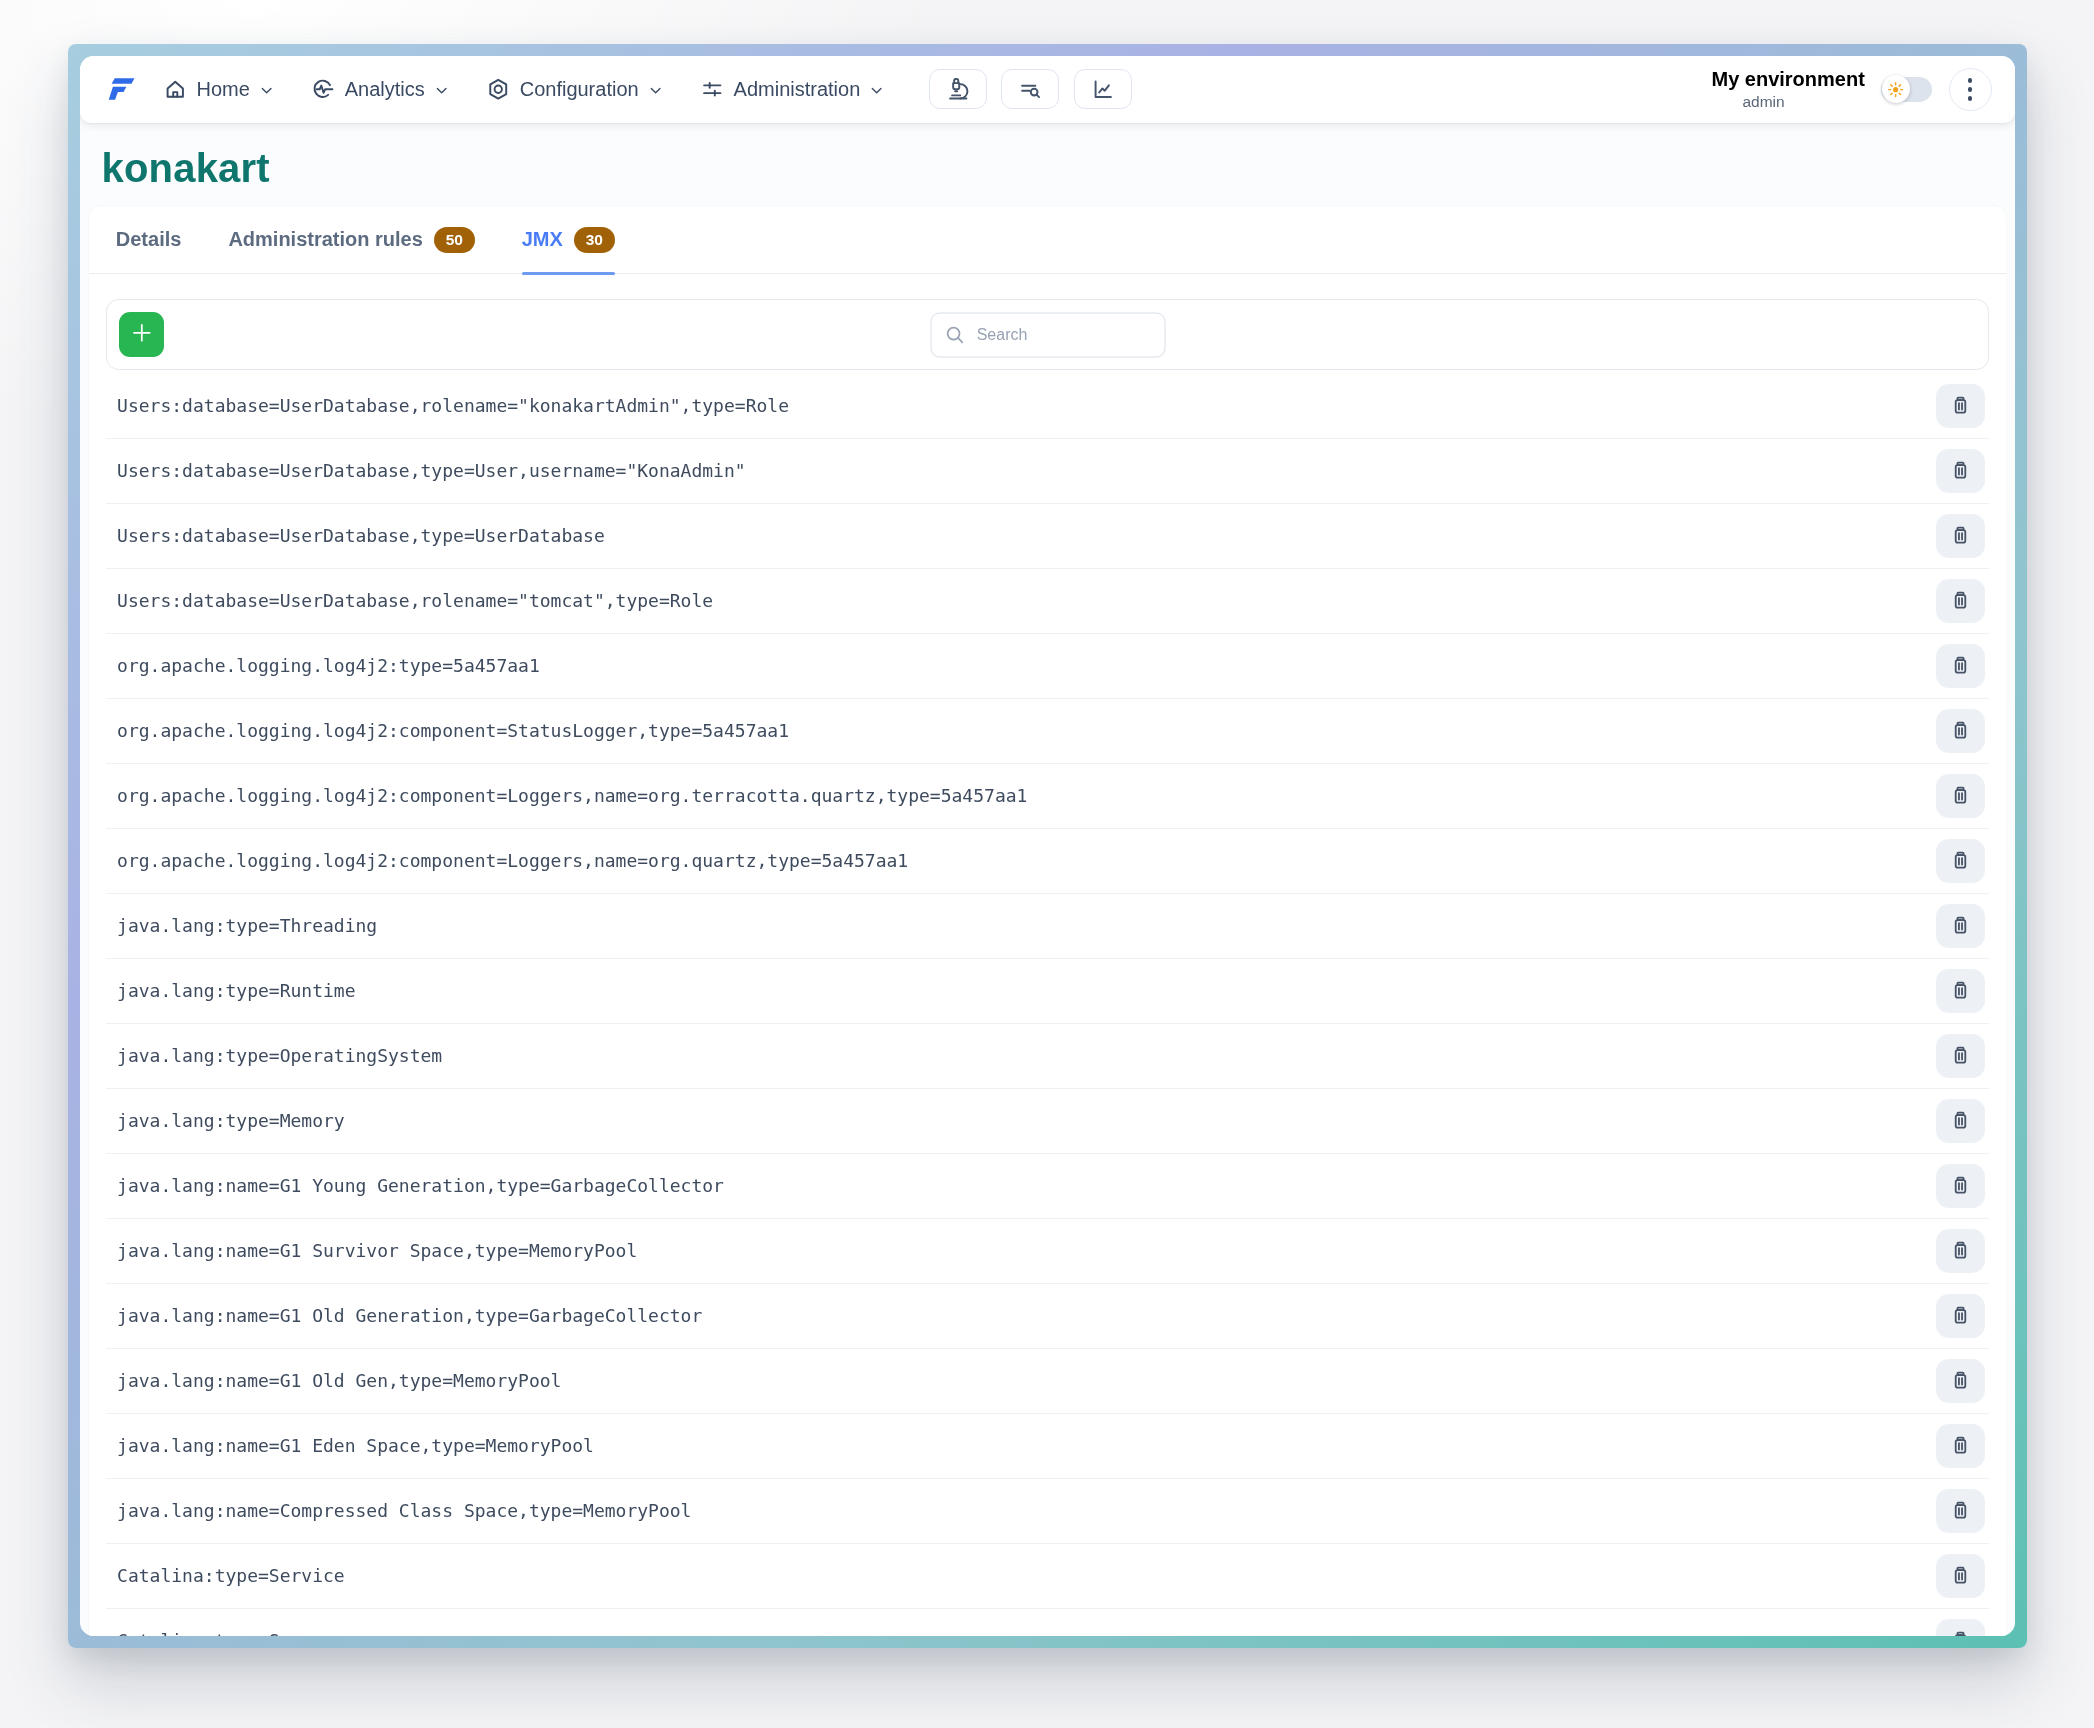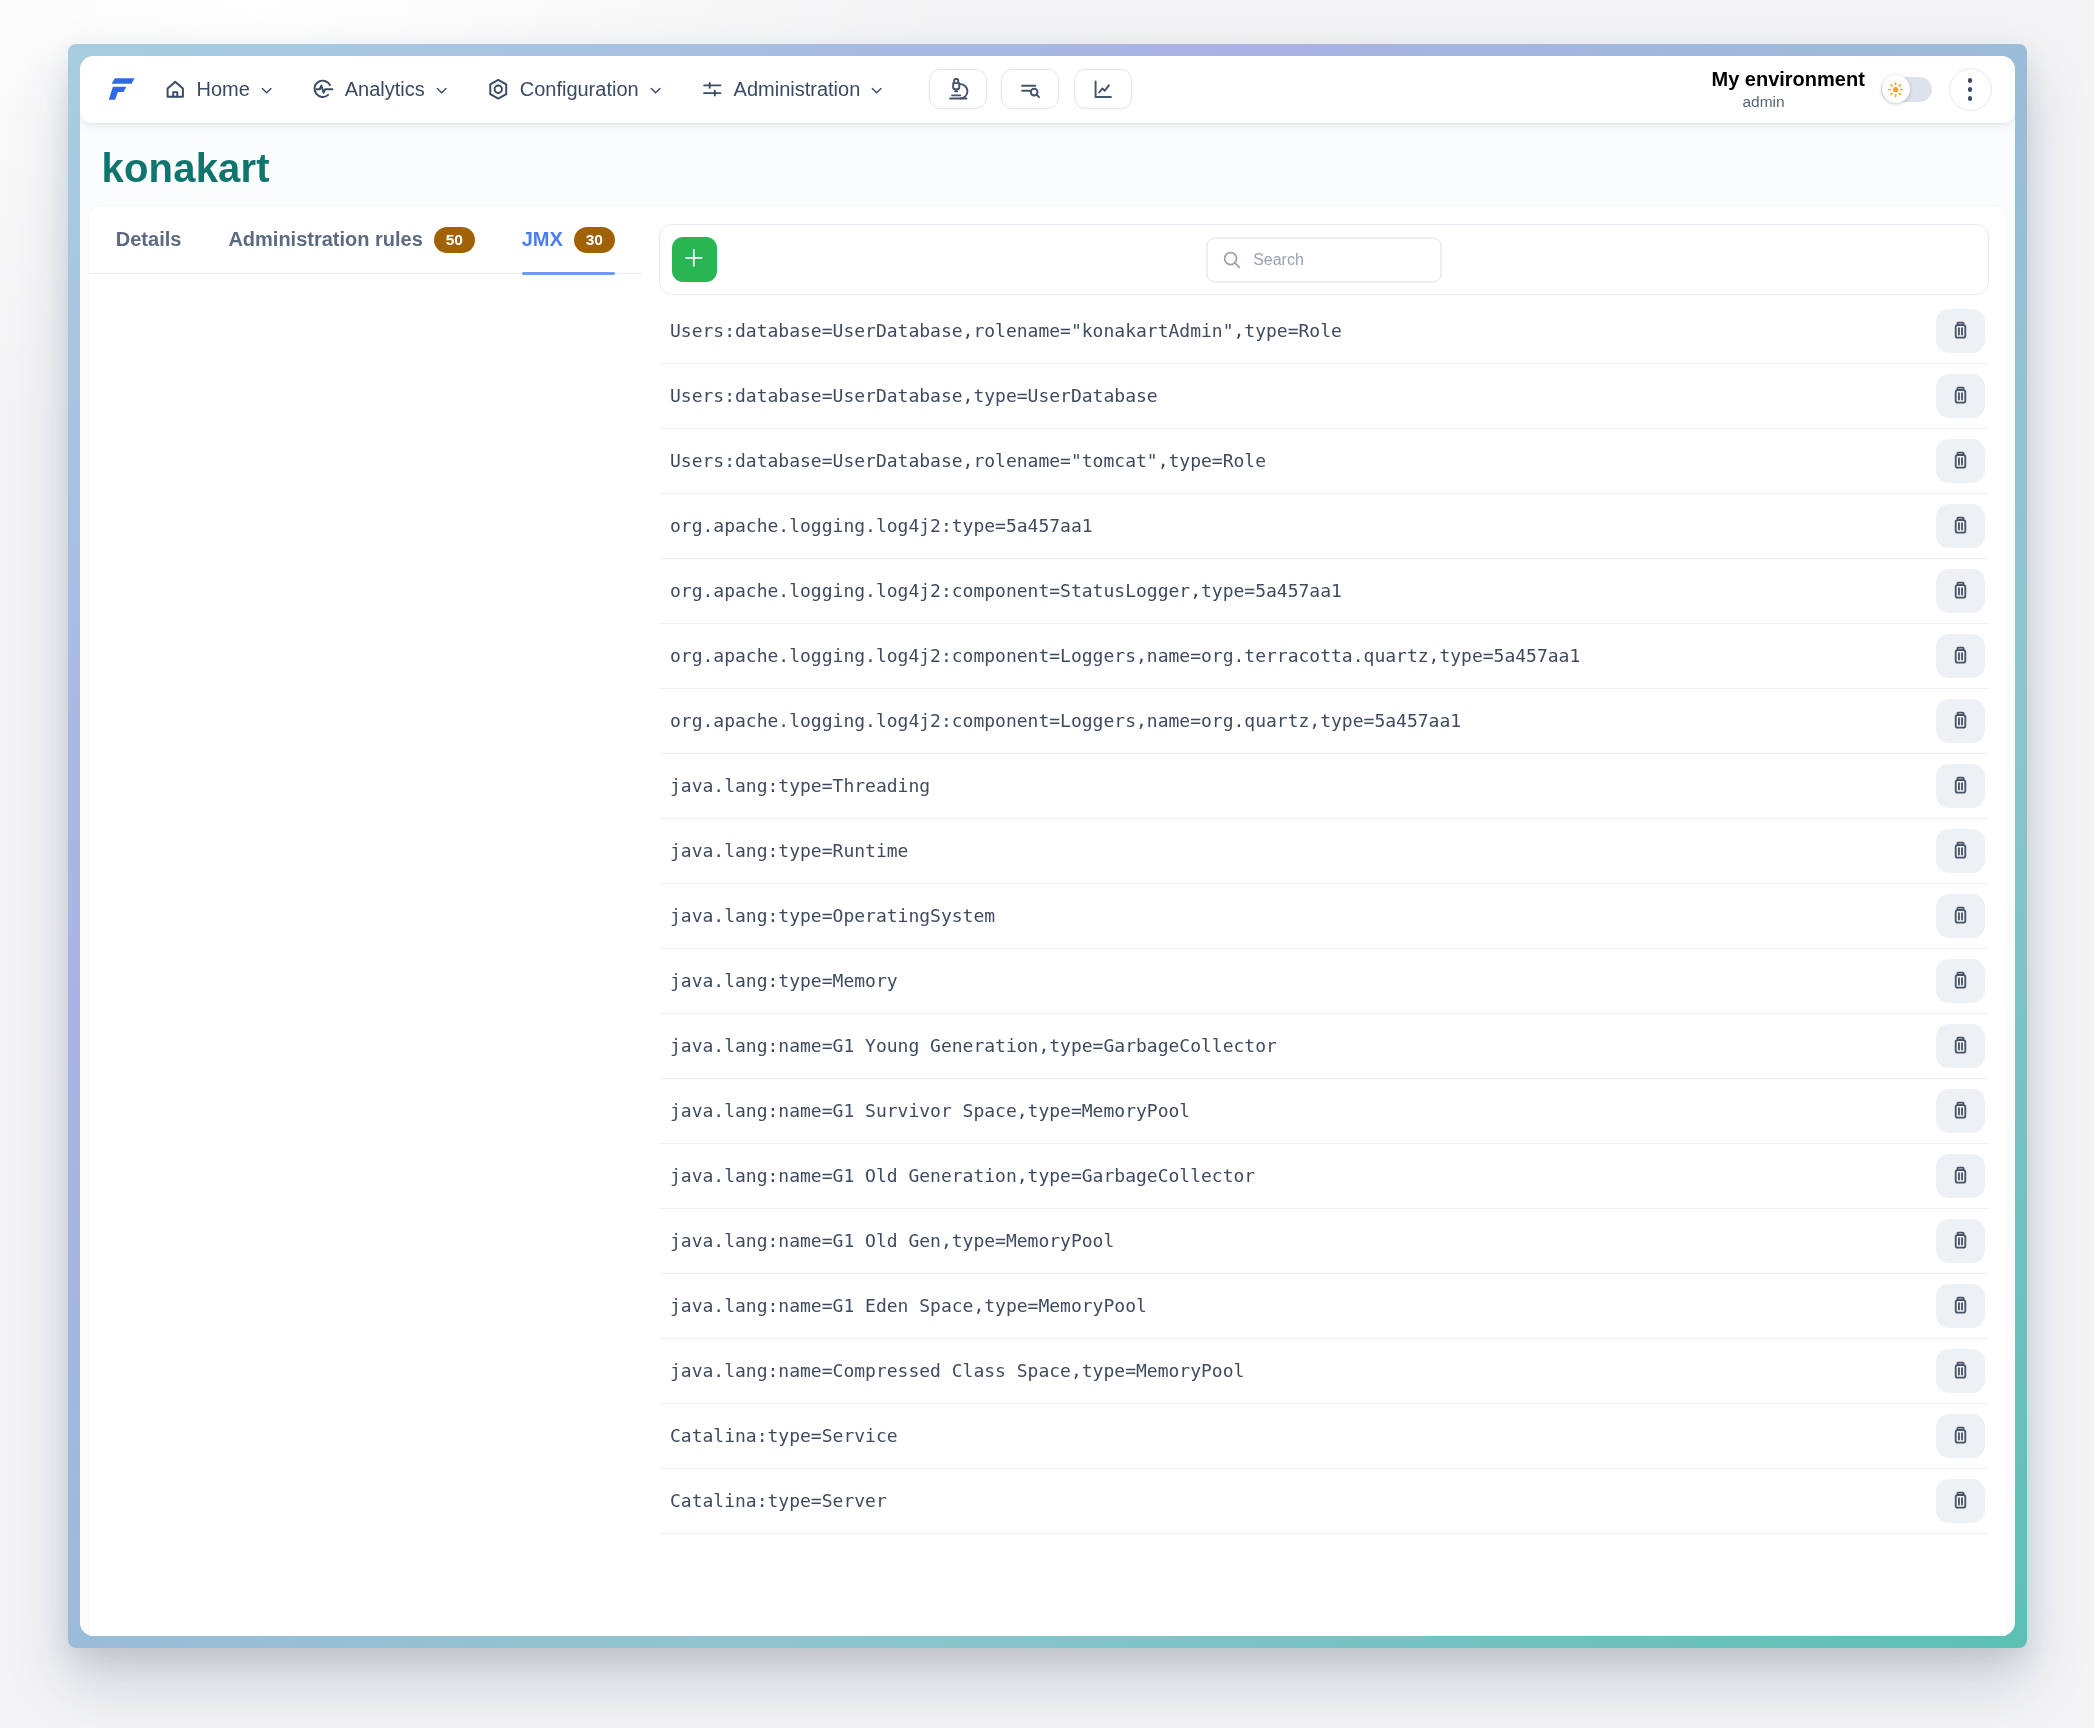--- a/index.html
+++ b/index.html
@@ -65,21 +65,21 @@
     display:flex; flex-direction:column; align-items:center; justify-content:center; gap:4.5px; cursor:pointer;
   }
   .kebab-btn i { width:4.5px; height:4.5px; border-radius:50%; background:#3c4a63; }
 
   
   .content { flex:1; padding:23px 9px 0 9px; overflow:hidden; display:flex; flex-direction:column; }
   .page-title { font-size:40px; font-weight:700; color:#0f766e; margin:0 0 15.5px 12.7px; letter-spacing:0.2px; }
 
   .card {
     background:#fff; border-radius:12.7px 12.7px 0 0; flex:1; overflow:hidden;
-    display:flex; flex-direction:row; box-shadow:0 0 0 0.9px rgba(16,24,40,.02);
+    display:flex; flex-direction:column; box-shadow:0 0 0 0.9px rgba(16,24,40,.02);gap:7px;
   }
   .tab-bar {
     flex:none; display:flex; align-items:center; gap:47px; padding:0 27px;
     height:68px; border-bottom:0.9px solid #e9ecf1;
   }
   .tab {
     position:relative; height:100%; display:flex; align-items:center; gap:11px;
     font-size:20px; font-weight:600; color:#5d6b80; cursor:pointer; white-space:nowrap;
   }
   .tab.active { color:#4a7df5; font-weight:700; }
@@ -284,20 +284,31 @@
     <button class="trash-btn">
       <svg class="line" viewBox="0 0 24 24">
         <rect x="8.8" y="3.8" width="6.4" height="2.6" rx="0.8"></rect>
         <rect x="7" y="6.4" width="10" height="13" rx="2"></rect>
         <path d="M10.4 9.5v6.8"></path>
                     <path d="M13.6 9.5v6.8"></path>
       </svg>
     </button>
   </div>
 
+  <div class="row">
+    <span class="row-name">Users:database=UserDatabase,type=User,username="KonaAdmin"</span>
+    <button class="trash-btn">
+      <svg class="line" viewBox="0 0 24 24">
+        <rect x="8.8" y="3.8" width="6.4" height="2.6" rx="0.8"></rect>
+        <rect x="7" y="6.4" width="10" height="13" rx="2"></rect>
+        <path d="M10.4 9.5v6.8"></path>
+                    <path d="M13.6 9.5v6.8"></path>
+      </svg>
+    </button>
+  </div>
 
   <div class="row">
     <span class="row-name">Users:database=UserDatabase,type=UserDatabase</span>
     <button class="trash-btn">
       <svg class="line" viewBox="0 0 24 24">
         <rect x="8.8" y="3.8" width="6.4" height="2.6" rx="0.8"></rect>
         <rect x="7" y="6.4" width="10" height="13" rx="2"></rect>
         <path d="M10.4 9.5v6.8"></path>
                     <path d="M13.6 9.5v6.8"></path>
       </svg>

